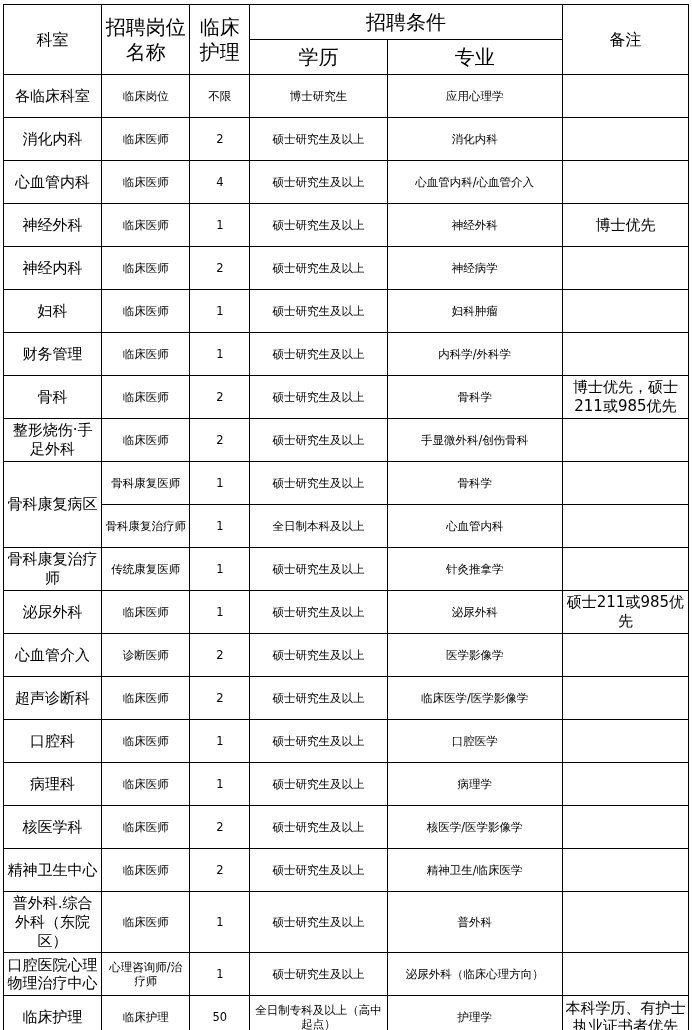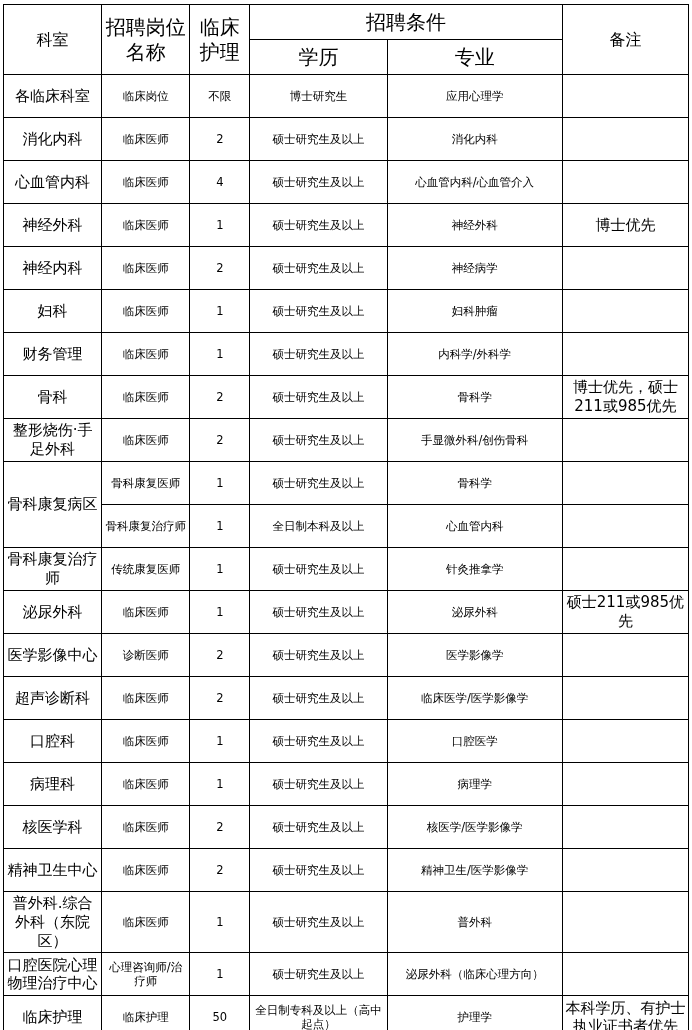--- a/index.html
+++ b/index.html
@@ -183,21 +183,21 @@
         </tr>
         <tr>
           <td class="dept">泌尿外科</td>
           <td>临床医师</td>
           <td>1</td>
           <td>硕士研究生及以上</td>
           <td class="major">泌尿外科</td>
           <td class="remark">硕士211或985优先</td>
         </tr>
         <tr>
-          <td class="dept">医学影像中心</td>
+          <td class="dept">心血管介入</td>
           <td>诊断医师</td>
           <td>2</td>
           <td>硕士研究生及以上</td>
           <td class="major">医学影像学</td>
           <td class="remark"></td>
         </tr>
         <tr>
           <td class="dept">超声诊断科</td>
           <td>临床医师</td>
           <td>2</td>
@@ -227,21 +227,21 @@
           <td>2</td>
           <td>硕士研究生及以上</td>
           <td class="major">核医学/医学影像学</td>
           <td class="remark"></td>
         </tr>
         <tr>
           <td class="dept">精神卫生中心</td>
           <td>临床医师</td>
           <td>2</td>
           <td>硕士研究生及以上</td>
-          <td class="major">精神卫生/医学影像学</td>
+          <td class="major">精神卫生/临床医学</td>
           <td class="remark"></td>
         </tr>
         <tr>
           <td class="dept">普外科.综合外科（东院区）</td>
           <td>临床医师</td>
           <td>1</td>
           <td>硕士研究生及以上</td>
           <td class="major">普外科</td>
           <td class="remark"></td>
         </tr>

